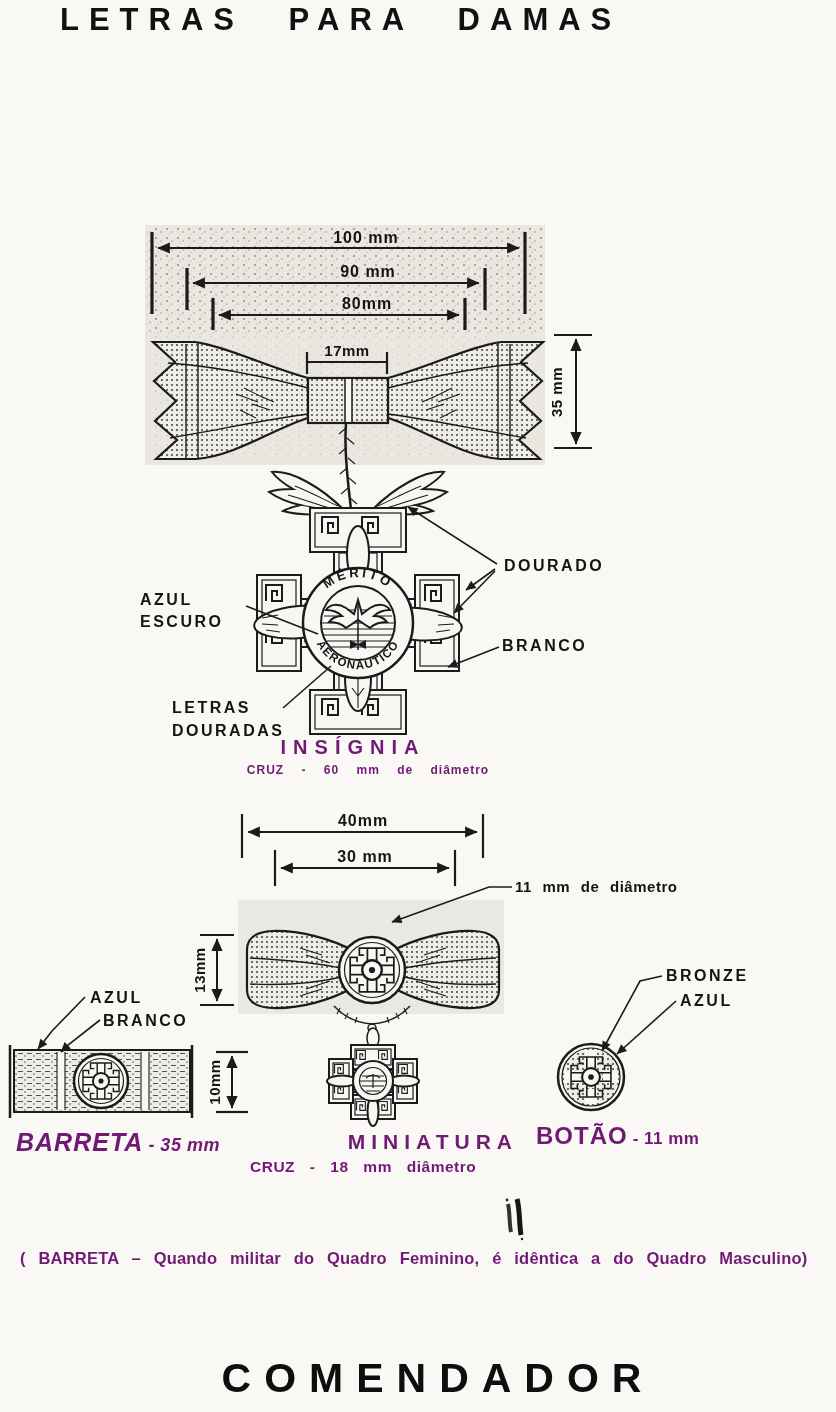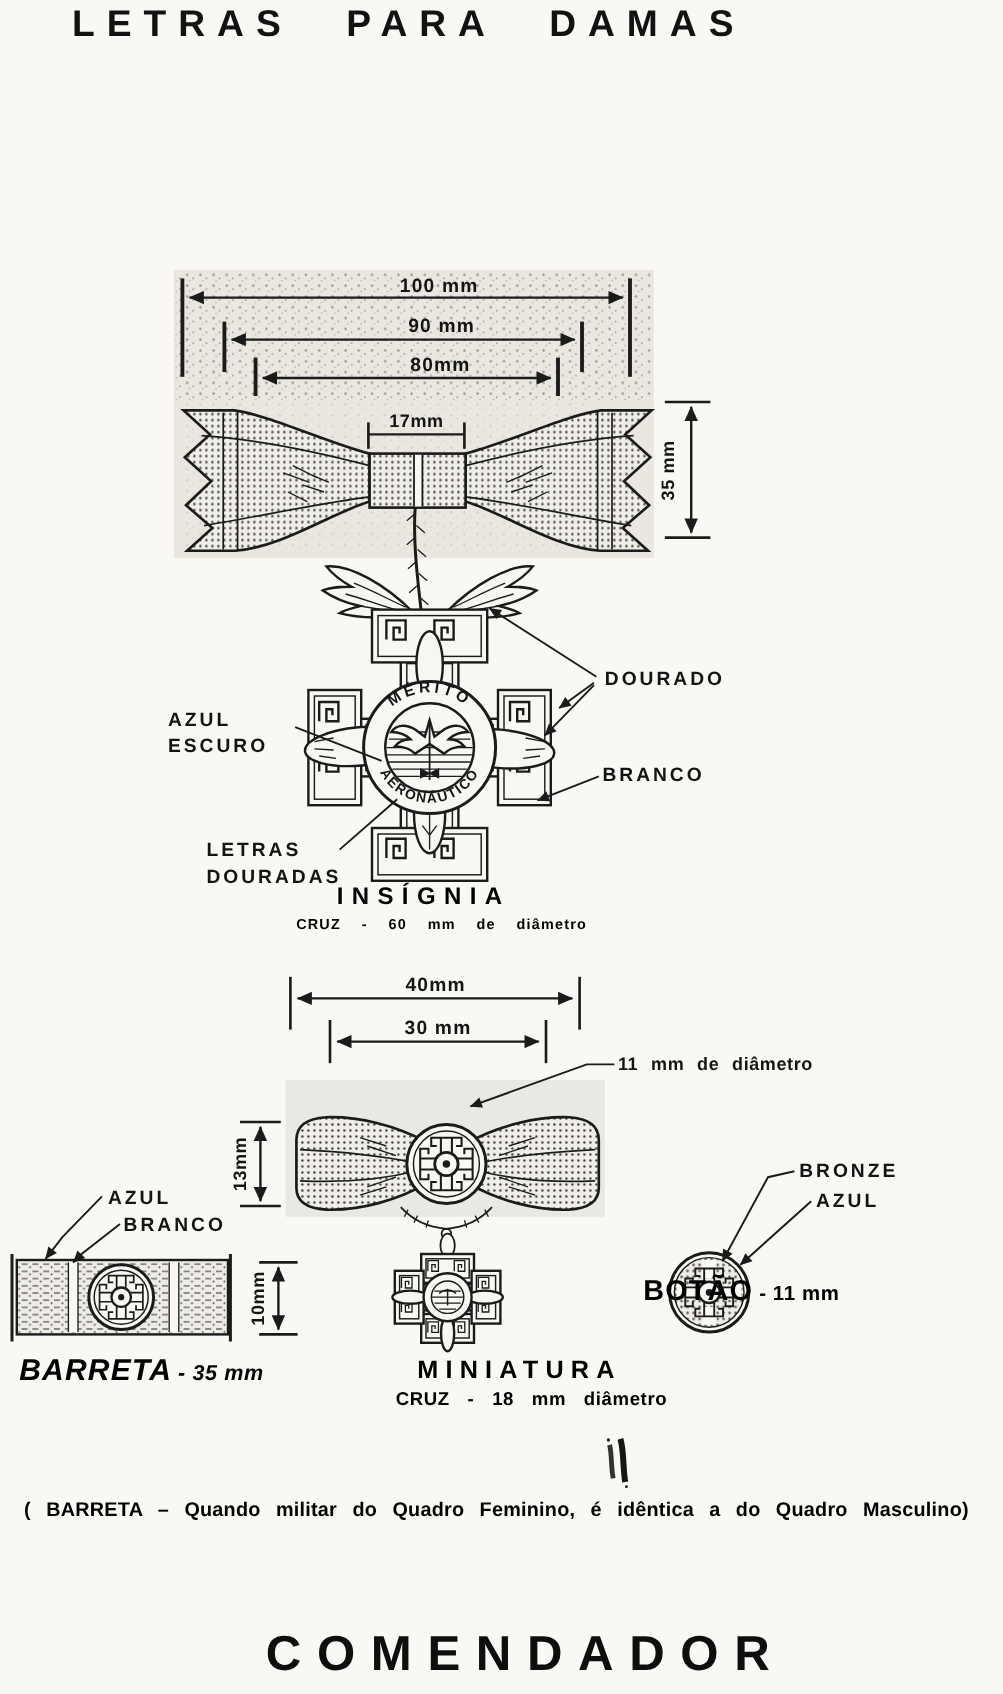--- a/index.html
+++ b/index.html
@@ -1,35 +1,35 @@
 <!DOCTYPE html>
 <html><head>
 <meta charset="utf-8">
 <style>
   html,body{margin:0;padding:0;}
   body{
     width:836px;height:1412px;position:relative;overflow:hidden;
     background:#f9f8f4;
     font-family:"Liberation Sans",sans-serif;color:#171717;
   }
-  .cap{position:absolute;color:#000000;font-family:"Liberation Sans",sans-serif;
+  .cap{position:absolute;color:#701a75;font-family:"Liberation Sans",sans-serif;
        font-weight:700;white-space:nowrap;}
   .page-title{left:60px;top:2px;font-size:31px;font-weight:700;
               letter-spacing:10px;word-spacing:26px;color:#121212;}
   .cap-insignia{left:180px;top:736px;width:346px;text-align:center;
                 font-size:20px;letter-spacing:7px;}
   .cap-insignia-sub{left:180px;top:763px;width:376px;text-align:center;
                     font-size:12px;letter-spacing:1px;word-spacing:13px;}
   .cap-miniatura{left:268px;top:1130px;width:250px;text-align:right;
                  font-size:21px;letter-spacing:6px;}
-  .cap-miniatura-sub{left:250px;top:1158px;width:306px;text-align:right;
+  .cap-miniatura-sub{left:250px;top:1158px;width:306px;text-align:left;
                      font-size:15.5px;letter-spacing:0.5px;word-spacing:10px;}
   .cap-barreta{left:16px;top:1128px;font-size:25px;letter-spacing:1px;font-style:italic;}
   .cap-barreta .sz{font-size:18px;letter-spacing:0.5px;margin-left:5px;}
-  .cap-botao{left:536px;top:1062px;font-size:24px;letter-spacing:1px;text-align:right;}
+  .cap-botao{left:536px;top:1122px;font-size:24px;letter-spacing:1px;text-align:right;}
   .cap-botao .sz{font-size:17px;letter-spacing:0.5px;margin-left:5px;}
   .footer-note{left:20px;top:1249px;width:830px;font-size:16.5px;font-weight:700;
                letter-spacing:0.2px;word-spacing:8px;white-space:nowrap;}
   .footer-title{left:0;top:1355px;width:836px;text-align:center;
                 font-size:41px;font-weight:800;letter-spacing:13px;
                 transform:translateX(20px);color:#0e0e0e;}
   
   svg{position:absolute;left:0;overflow:visible;}
   .s1{stroke:#1b1b1b;stroke-width:1.2;fill:none;}
   .s15{stroke:#1b1b1b;stroke-width:1.5;fill:none;}

